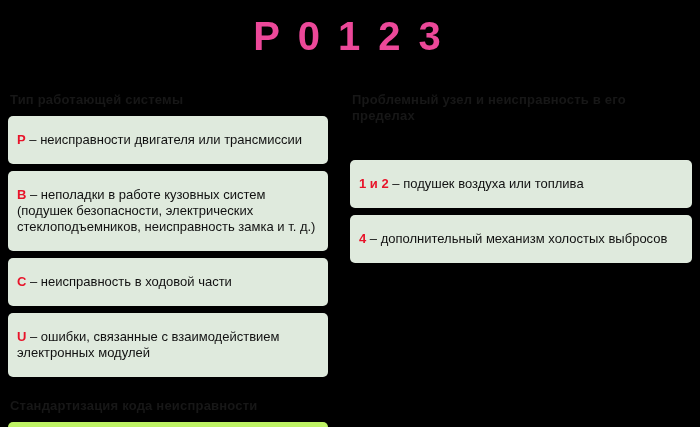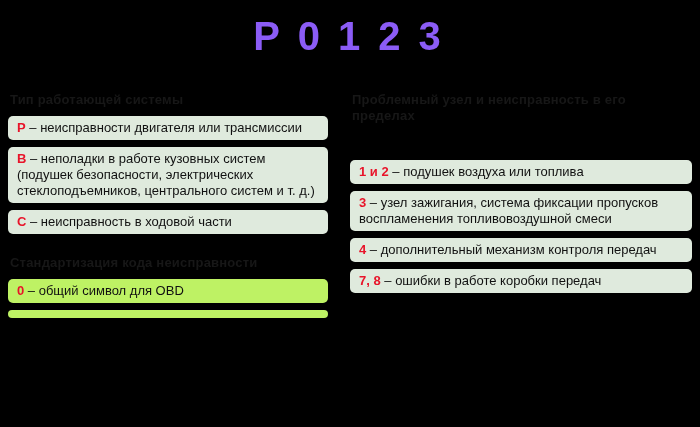--- a/index.html
+++ b/index.html
@@ -16,21 +16,21 @@
   }
   .code-title {
     position: absolute;
     top: 14px;
     left: 0;
     width: 100%;
     text-align: center;
     font-size: 40px;
     font-weight: bold;
     letter-spacing: 6px;
-    color: #8b5cf6;
+    color: #ec4899;
   }
   .code-title .char {
     display: inline-block;
     margin: 0 6px;
   }
   .col {
     position: absolute;
     top: 92px;
   }
   .col-left {
@@ -44,21 +44,21 @@
   .sec-heading {
     color: #171717;
     font-size: 13px;
     font-weight: bold;
     line-height: 16px;
     margin: 0 0 8px 2px;
     letter-spacing: 0.2px;
   }
   .card {
     border-radius: 5px;
-    padding: 4px 9px;
+    padding: 16px 9px;
     margin-bottom: 7px;
     font-size: 13px;
     line-height: 16px;
     color: #111111;
   }
   .card.green {
     background: #dfeadd;
   }
   .card.beige {
     background: #bef264;
@@ -82,24 +82,27 @@
 </div>
 
 <div class="col col-left">
 
   <div class="sec-heading">Тип работающей системы</div>
 
   <div class="card green">
     <span class="key">P</span><span> – неисправности двигателя или трансмиссии</span>
   </div>
   <div class="card green">
-    <span class="key">B</span><span> – неполадки в работе кузовных систем (подушек безопасности, электрических стеклоподъемников, центрального систем и т. д.)</span>
+    <span class="key">B</span><span> – неполадки в работе кузовных систем (подушек безопасности, электрических стеклоподъемников, неисправность замка и т. д.)</span>
   </div>
   <div class="card green">
     <span class="key">C</span><span> – неисправность в ходовой части</span>
+  </div>
+  <div class="card green">
+    <span class="key">U</span><span> – ошибки, связанные с взаимодействием электронных модулей</span>
   </div>
 
   <div class="spacer-14"></div>
 
   <div class="sec-heading">Стандартизация кода неисправности</div>
 
   <div class="card beige">
     <span class="key">0</span><span> – общий символ для OBD</span>
   </div>
   <div class="card beige">
@@ -111,22 +114,16 @@
 <div class="col col-right">
 
   <div class="sec-heading">Проблемный узел и неисправность в его пределах</div>
 
   <div class="spacer-28"></div>
 
   <div class="card green">
     <span class="key">1 и 2</span><span> – подушек воздуха или топлива</span>
   </div>
   <div class="card green">
-    <span class="key">3</span><span> – узел зажигания, система фиксации пропусков воспламенения топливовоздушной смеси</span>
-  </div>
-  <div class="card green">
-    <span class="key">4</span><span> – дополнительный механизм контроля передач</span>
-  </div>
-  <div class="card green">
-    <span class="key">7, 8</span><span> – ошибки в работе коробки передач</span>
+    <span class="key">4</span><span> – дополнительный механизм холостых выбросов</span>
   </div>
 
 </div>
 
 </body></html>

